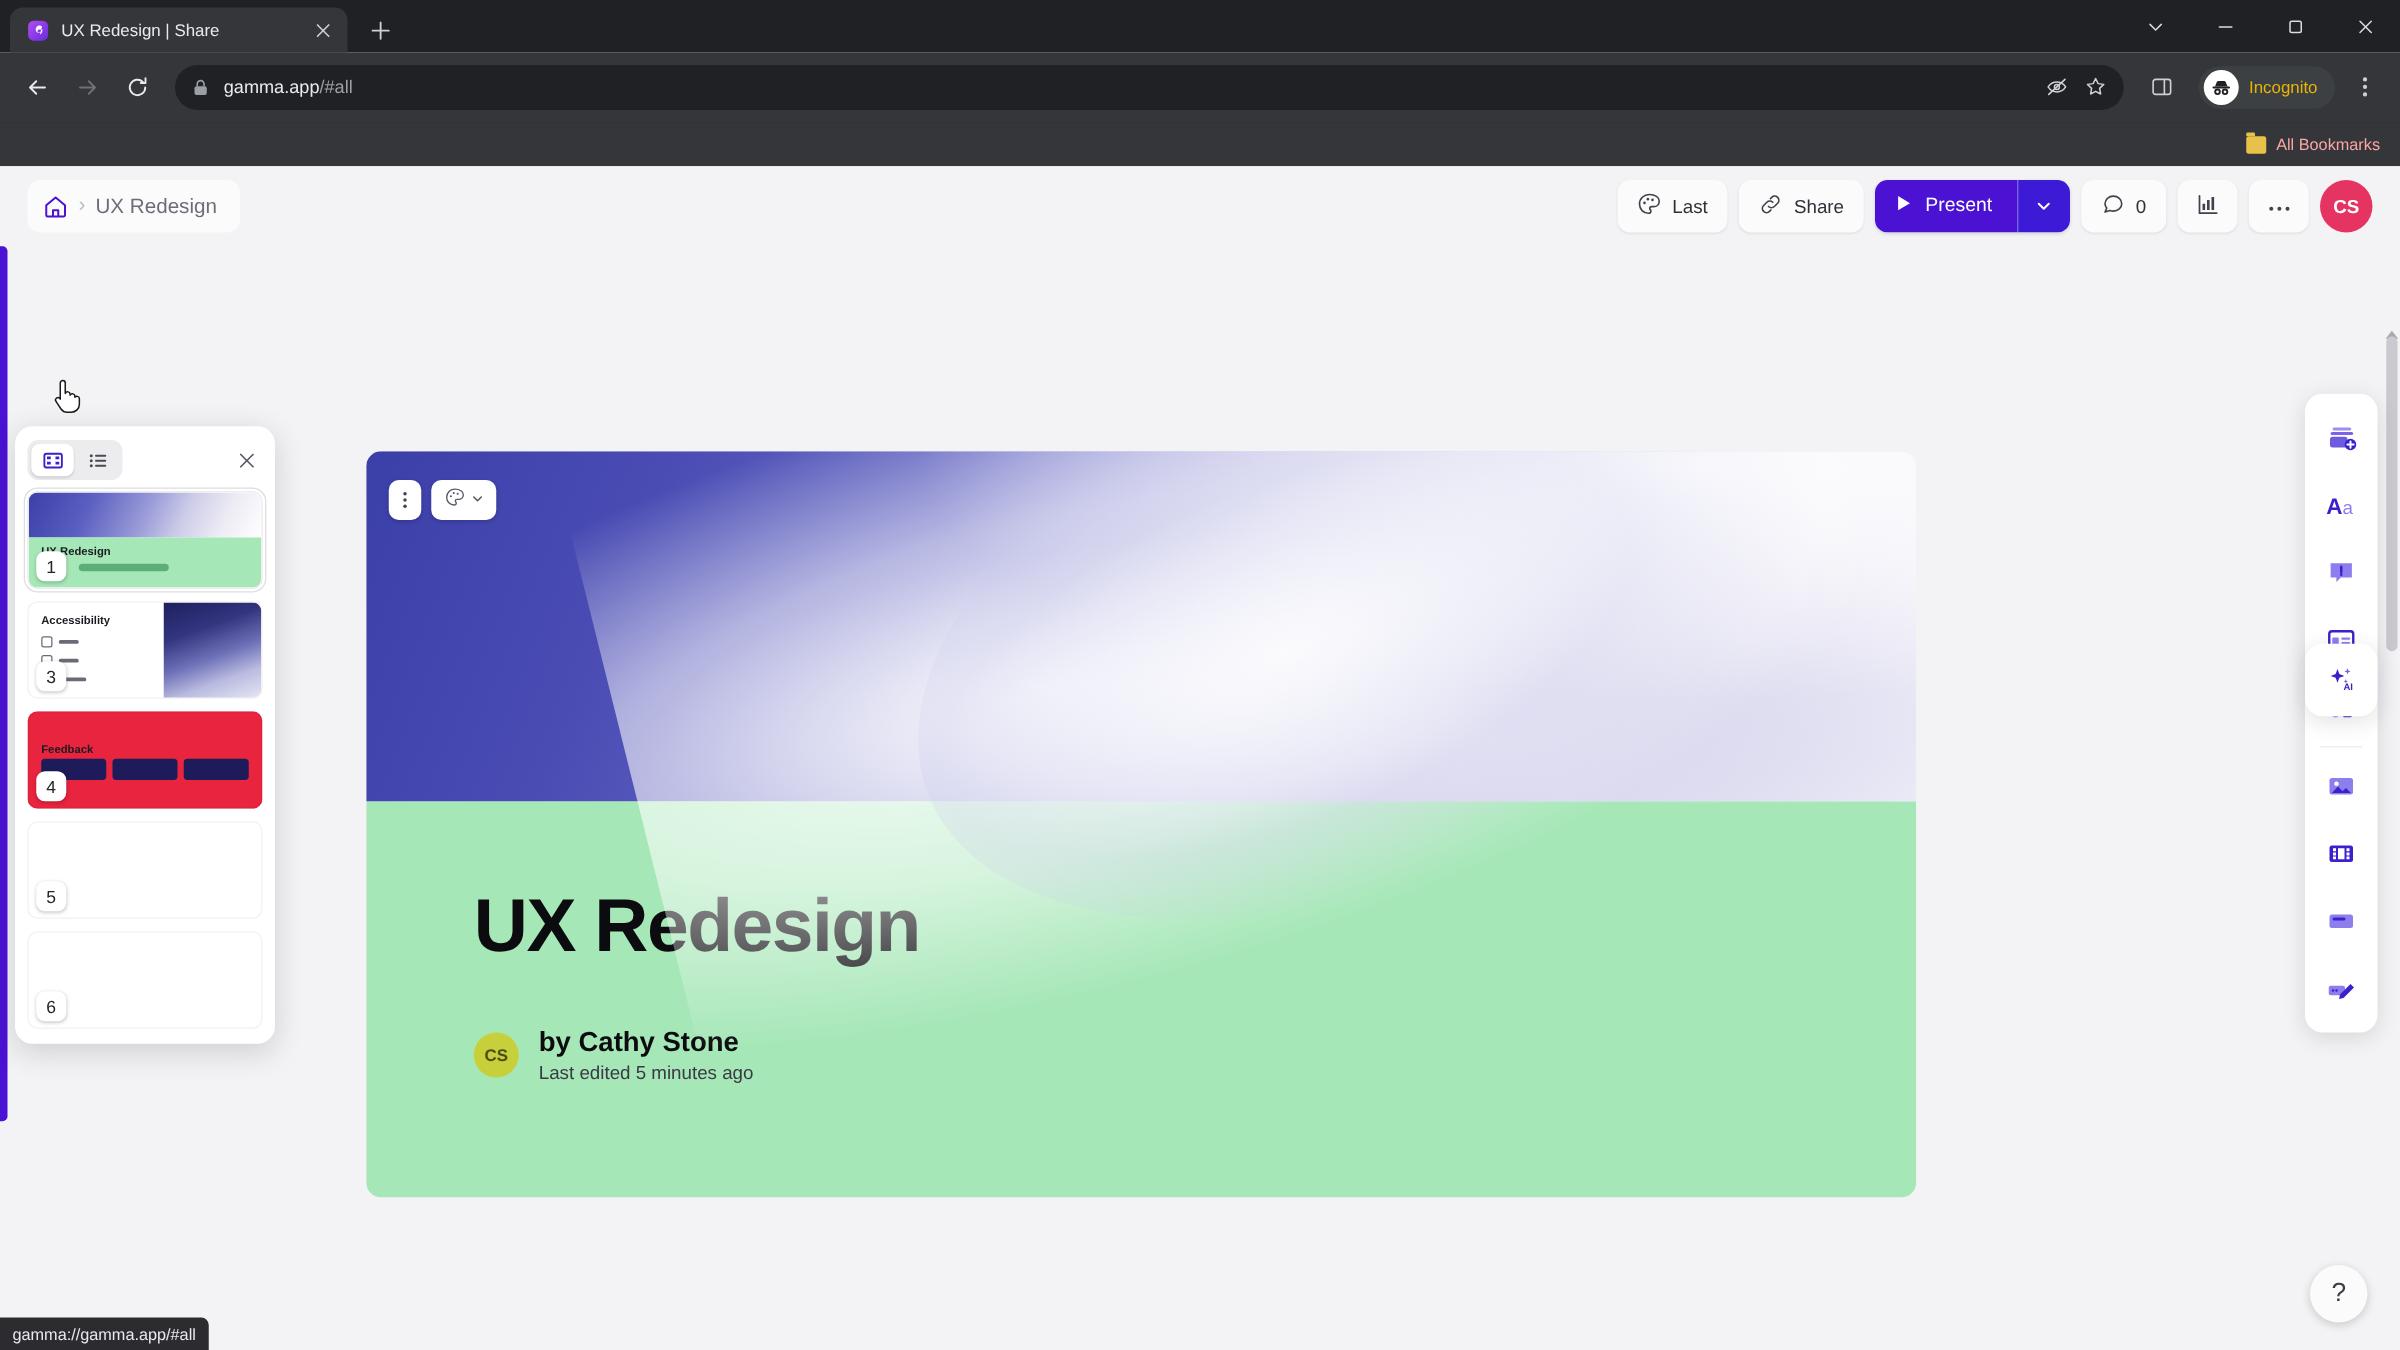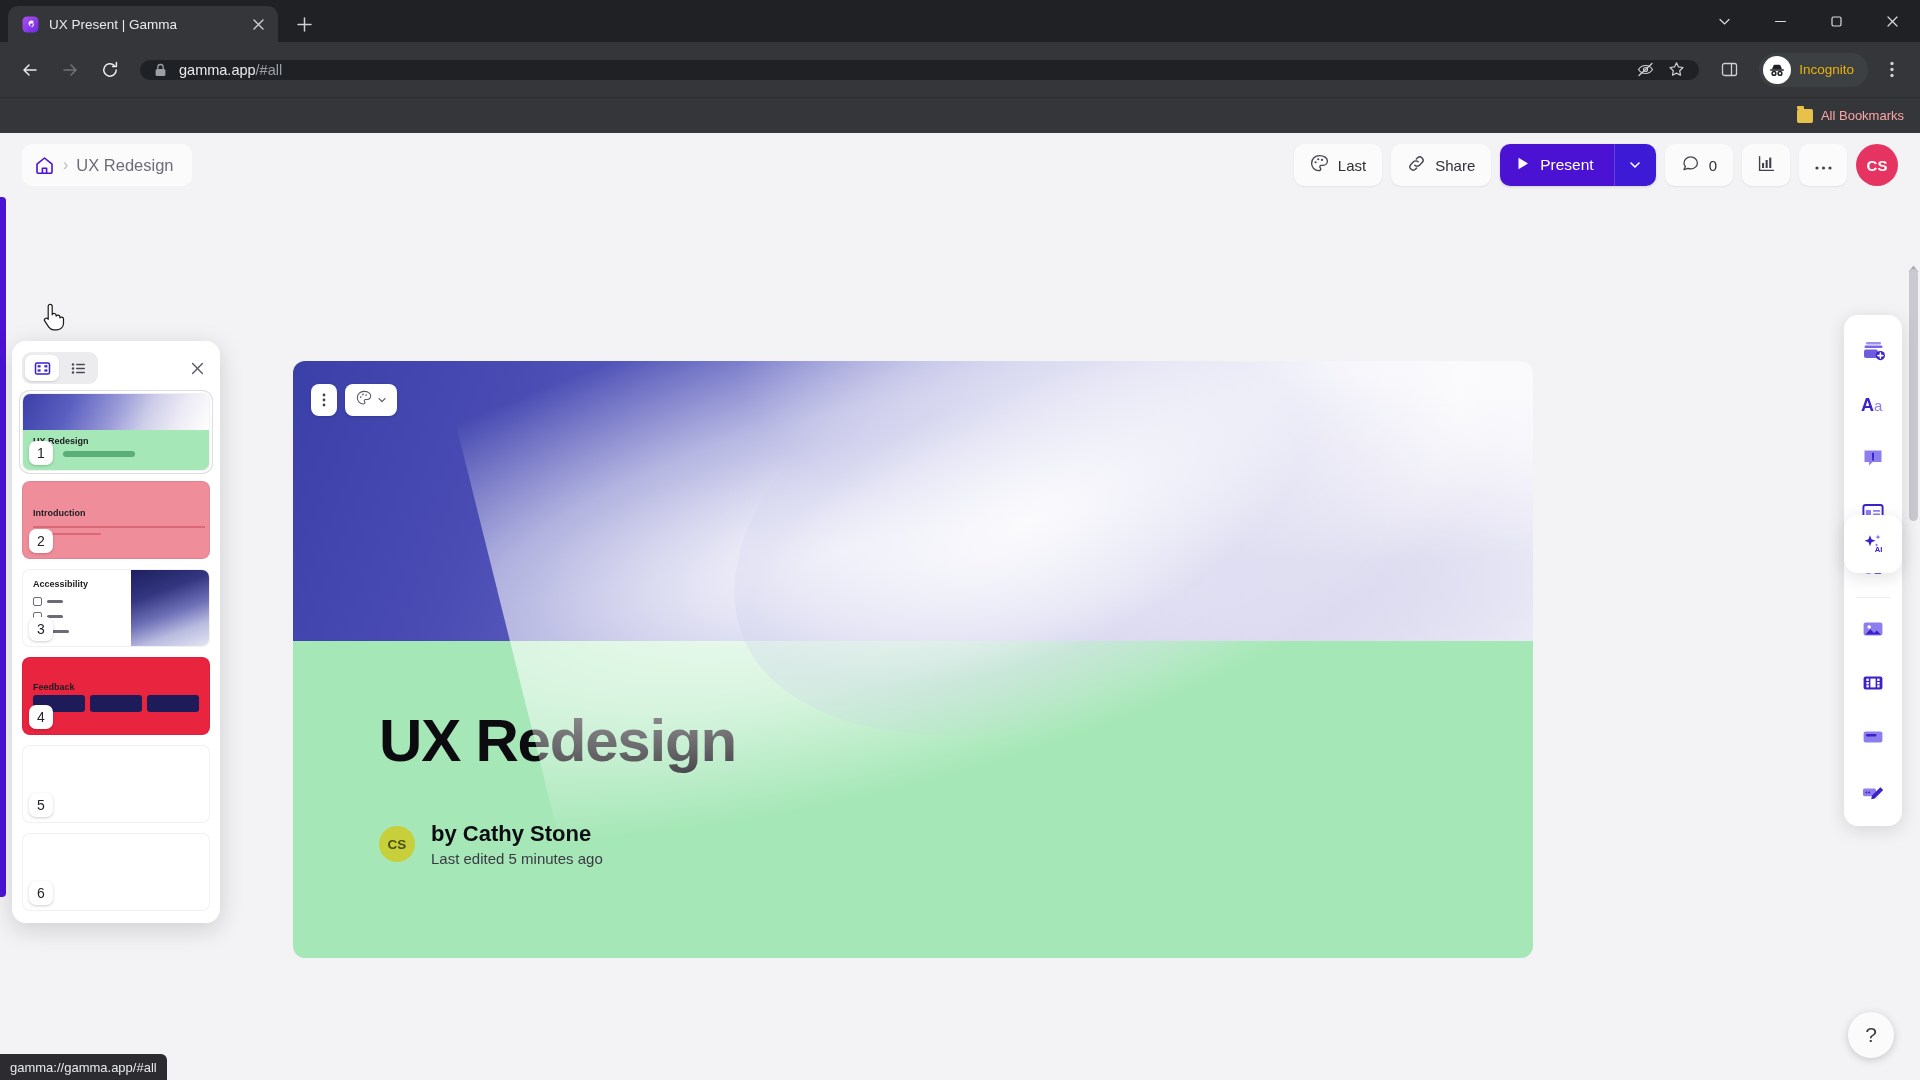--- a/index.html
+++ b/index.html
@@ -54,21 +54,21 @@
     height: 55px; background: #35363a; display: flex; align-items: center;
     padding: 0 12px; gap: 4px;
   }
   .navbtn {
     width: 36px; height: 36px; border-radius: 50%;
     display: flex; align-items: center; justify-content: center;
     color: #e8eaed; flex: 0 0 36px;
   }
   .navbtn.disabled { color: #6e7176; }
   .omnibox {
-    flex: 1; height: 20px; margin: 0 8px; background: #202124;
+    flex: 1; height: 36px; margin: 0 8px; background: #202124;
     border-radius: 18px; display: flex; align-items: center;
     padding: 0 14px; gap: 12px; min-width: 0;
   }
   .omni-url { font-size: 14.5px; color: #e8eaed; white-space: nowrap; }
   .omni-url .dim { color: #9aa0a6; }
   .omni-right { margin-left: auto; display: flex; align-items: center; gap: 14px; }
   .tb-icon { display: flex; align-items: center; justify-content: center; color: #cdd0d5; }
   .profile-pill {
     display: flex; align-items: center; gap: 8px; height: 34px;
     background: #3c4043; border-radius: 17px; padding: 0 14px 0 4px;
@@ -302,21 +302,21 @@
           <defs>
               <linearGradient id="gl" x1="0" y1="0" x2="1" y2="1">
             <stop offset="0" stop-color="#b14ef0"></stop>
                 <stop offset="1" stop-color="#6a2ae0"></stop>
           </linearGradient>
             </defs>
           <rect x="0.5" y="0.5" width="16" height="16" rx="4.5" fill="url(#gl)"></rect>
           <path d="M11.6 5.2c-1.2-1.1-3.2-1-4.3.3-1.1 1.3-1 3.3.3 4.3.9.8 2.2.9 3.2.3l-1.6-.1c-.7 0-1.3-.6-1.2-1.3 0-.7.6-1.2 1.3-1.2h2.6c.2 1.6-.5 3.3-2 4.1" fill="#fff"></path>
         </svg>
       </span>
-      <span class="tab-title">UX Present | Gamma</span>
+      <span class="tab-title">UX Redesign | Share</span>
       <span class="tab-close">
         <svg width="11" height="11" viewBox="0 0 11 11">
             <path d="M1 1L10 10M10 1L1 10" stroke="#c9ccd1" stroke-width="1.4" stroke-linecap="round"></path>
           </svg>
       </span>
     </div>
     <div class="newtab">
       <svg width="15" height="15" viewBox="0 0 15 15">
           <path d="M7.5 1v13M1 7.5h13" stroke="#cdd0d5" stroke-width="1.5" stroke-linecap="round"></path>
         </svg>
@@ -678,26 +678,20 @@
       </div>
 
       <div class="thumb sel">
         <div class="t1-top"></div>
         <div class="t1-bottom"></div>
         <div class="thumb-title" style="top:42px;">UX Redesign</div>
         <div class="t1-bar"></div>
         <div class="thumb-num">1</div>
       </div>
 
-      <div class="thumb t2">
-        <div class="thumb-title" style="top:26px;">Introduction</div>
-        <div class="t2-line" style="left:10px; top:44px; width:172px;"></div>
-        <div class="t2-line" style="left:10px; top:51px; width:68px;"></div>
-        <div class="thumb-num">2</div>
-      </div>
 
       <div class="thumb t3">
         <div class="t3-img"></div>
         <div class="thumb-title" style="top:9px;">Accessibility</div>
         <div class="t3-row" style="left:10px; top:27px;">
           <span class="t3-chip"></span>
             <span class="t3-txt"></span>
         </div>
         <div class="t3-row" style="left:10px; top:42px;">
           <span class="t3-chip"></span>

